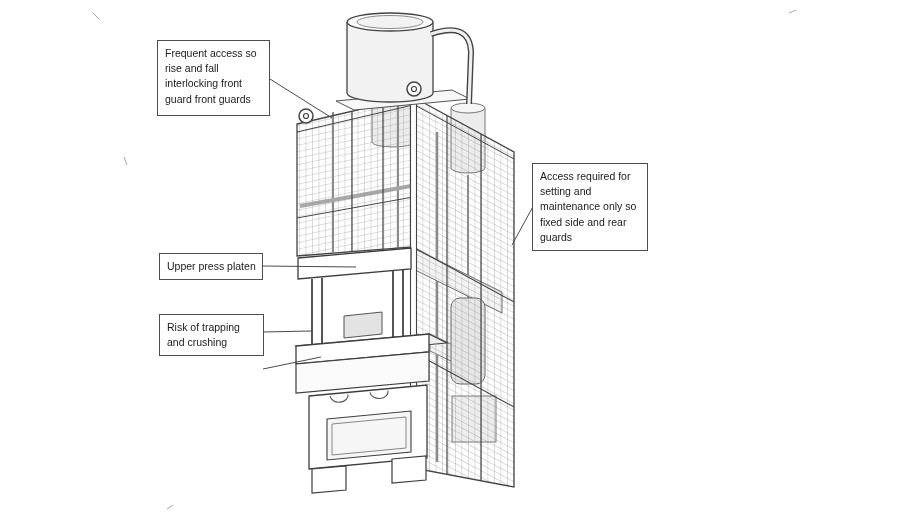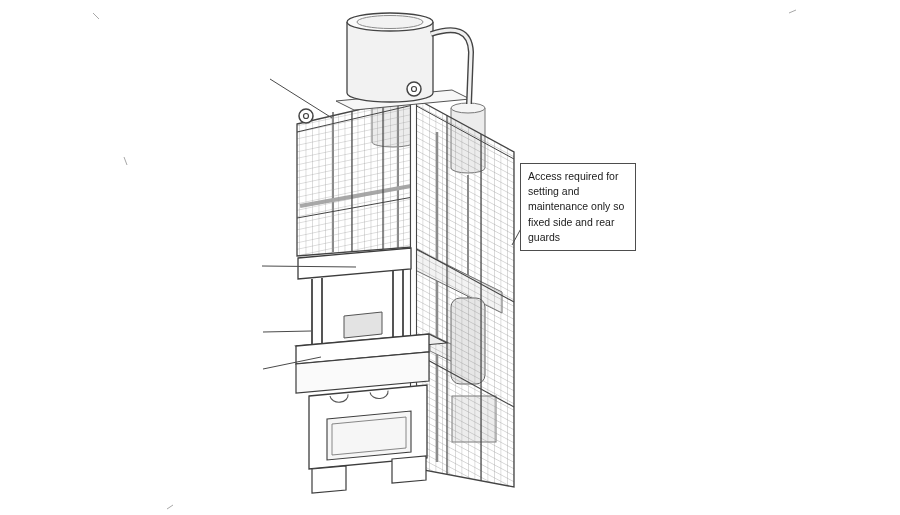--- a/index.html
+++ b/index.html
@@ -15,21 +15,21 @@
     position:absolute;
     box-sizing:border-box;
     background:#ffffff;
     border:1px solid #4d4d4d;
     color:#1a1a1a;
     font-size:10.5px;
     line-height:1.45;
     padding:5px 7px;
   }
   .callout.c1{left:157px;top:40px;width:113px;min-height:76px;}
-  .callout.c2{left:520px;top:163px;width:116px;min-height:79px;}
+  .callout.c2{left:532px;top:163px;width:116px;min-height:79px;}
   .callout.c3{left:159px;top:253px;width:104px;white-space:nowrap;}
   .callout.c4{left:159px;top:314px;width:105px;min-height:38px;}
   .callout.c5{left:159px;top:357px;width:105px;white-space:nowrap;}
 </style>
 </head>
 <body>
 
 <div class="canvas">
 
   <svg class="machine-svg" viewBox="0 0 900 515" aria-hidden="true">
@@ -136,21 +136,30 @@
 
     <g stroke="#4a4a4a" stroke-width="1">
       <line x1="270" y1="79" x2="332" y2="118"></line>
       <line x1="536" y1="201" x2="512" y2="245"></line>
       <line x1="262" y1="266" x2="356" y2="267"></line>
       <line x1="263" y1="332" x2="311" y2="331"></line>
       <line x1="263" y1="369" x2="321" y2="357"></line>
     </g>
   </svg>
 
+  <div class="callout c1">
+    <span>Frequent access so rise and fall interlocking front guard front guards</span>
+  </div>
 
   <div class="callout c2">
     <span>Access required for setting and maintenance only so fixed side and rear guards</span>
   </div>
 
+  <div class="callout c3">
+    <span>Upper press platen</span>
+  </div>
 
+  <div class="callout c4">
+    <span>Risk of trapping and crushing</span>
+  </div>
 
 
 </div>
 
 </body></html>

